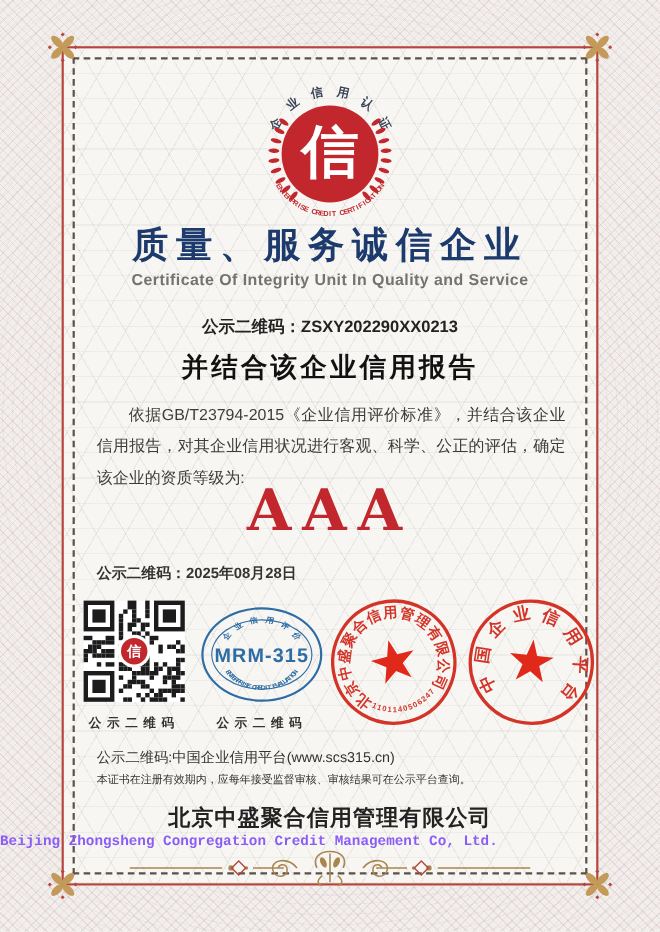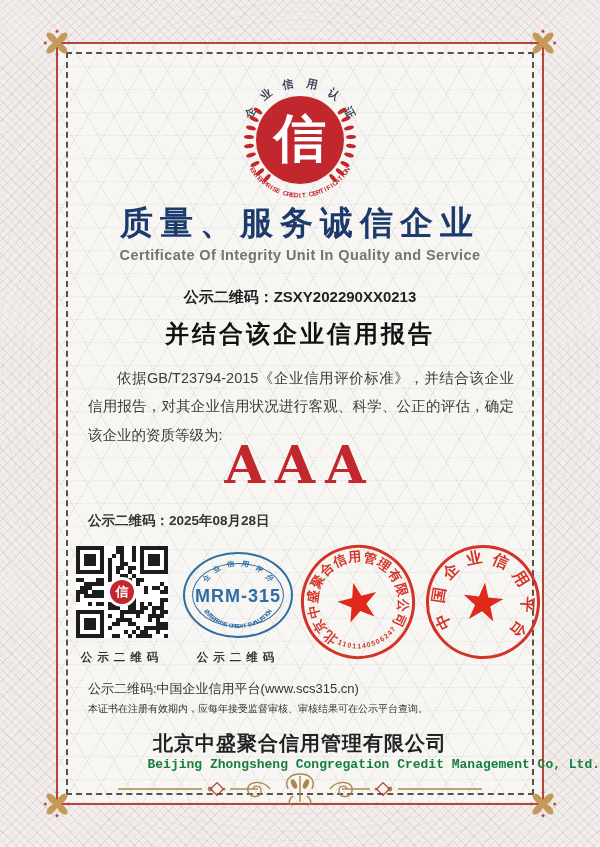--- a/index.html
+++ b/index.html
@@ -107,22 +107,22 @@
   .seal .star{position:absolute;left:0;top:0;width:100%;height:100%;display:flex;align-items:center;justify-content:center;
     font-size:52px;color:#e0291b;line-height:1;}
   .seal-arc{font-size:13px;font-weight:bold;color:#d33427;}
   .seal-2 .seal-arc{font-size:15.5px;}
   .seal-num{font-size:7px;font-weight:bold;color:#d33427;}
 
   .query-line{position:absolute;left:88px;top:680px;width:430px;font-size:13px;color:#333;}
   .note-line{position:absolute;left:88px;top:702px;width:430px;font-size:10px;color:#333;}
   .issuer-cn{position:absolute;left:0;top:730px;width:100%;text-align:center;
     font-size:20px;font-weight:bold;color:#222;letter-spacing:1px;}
-  .issuer-en{position:absolute;left:0;top:757px;width:100%;text-align:right;
-    font-family:"Liberation Mono",monospace;font-size:13px;font-weight:bold;color:#15803d;}
+  .issuer-en{position:absolute;left:0;top:757px;width:100%;text-align:left;
+    font-family:"Liberation Mono",monospace;font-size:13px;font-weight:bold;color:#8b5cf6;}
   .divider{position:absolute;left:110px;top:772px;width:380px;height:34px;}
 </style>
 </head>
 <body>
 
 <div class="frame"></div>
 <div class="dashed"></div>
 
 <div class="corner c-tl">
     <svg viewBox="0 0 30 30">

